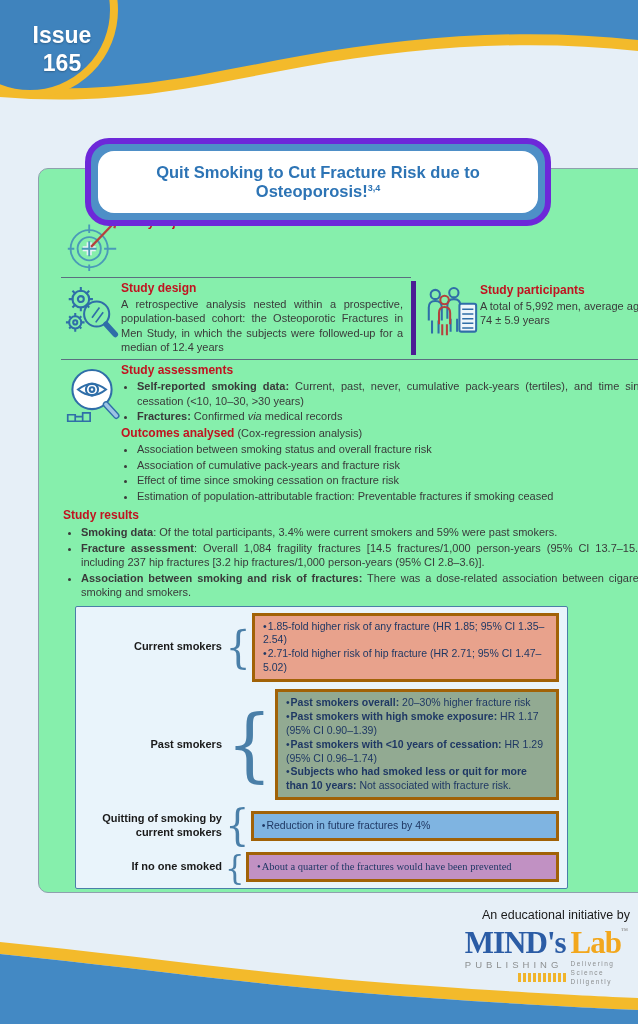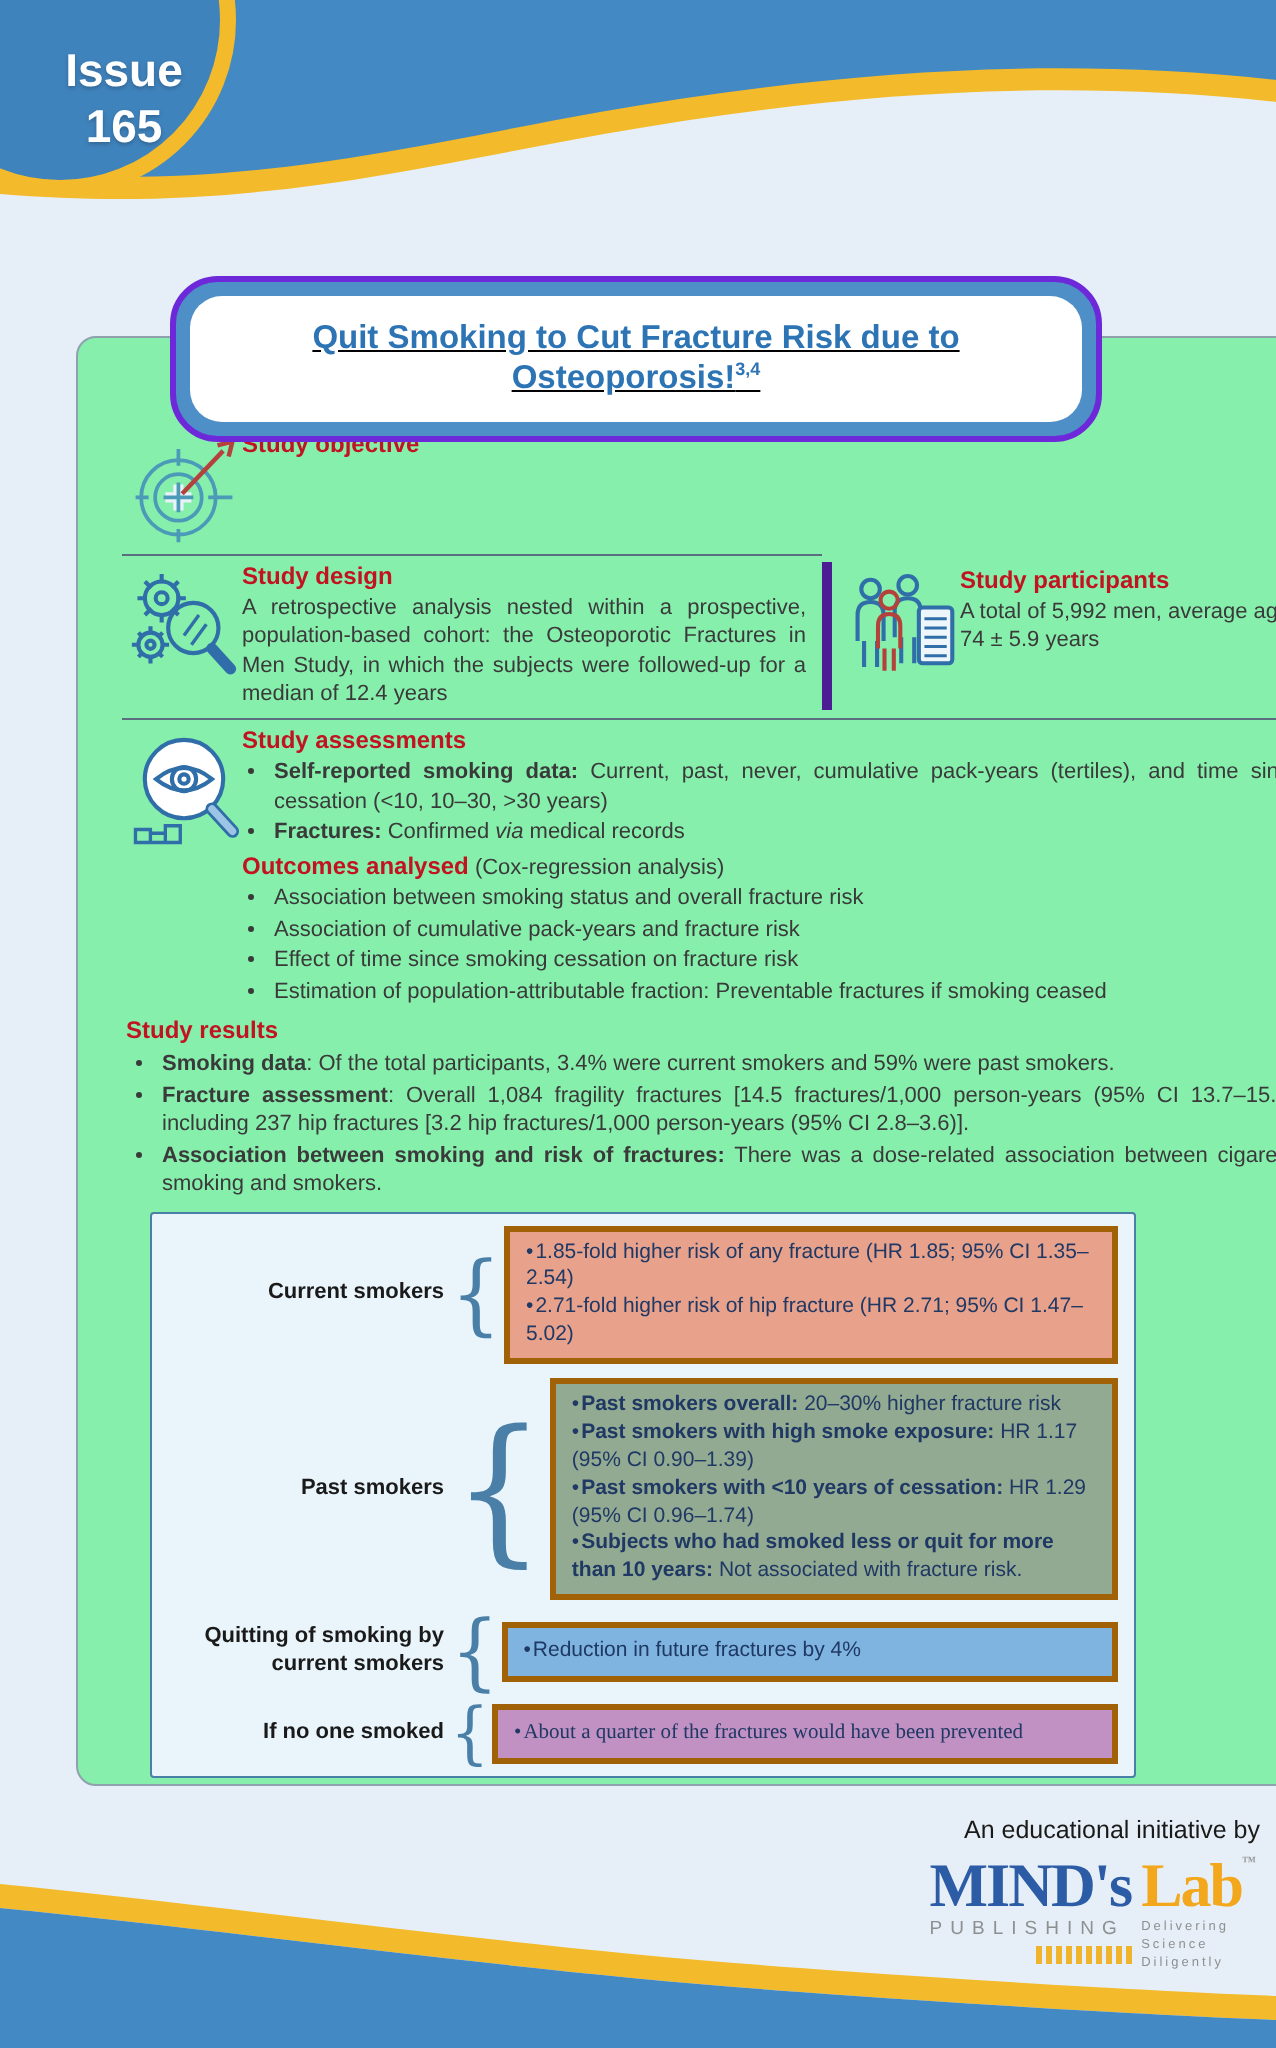--- a/index.html
+++ b/index.html
@@ -17,21 +17,21 @@
     box-sizing:border-box;
   }
   .issue-text{
     position:absolute;left:14px;top:22px;width:96px;z-index:3;
     color:#ffffff;font-weight:bold;font-size:23px;line-height:1.2;text-align:center;
     text-shadow:0 1px 2px rgba(0,0,0,.25);
   }
   
   .title-outer{
     position:absolute;left:85px;top:138px;width:466px;z-index:5;
-    border:3px solid #6d28d9;border-radius:24px;background:#4e8fc7;padding:0;box-sizing:border-box;text-decoration:underline;
+    border:6px solid #6d28d9;border-radius:24px;background:#4e8fc7;padding:0;box-sizing:border-box;
   }
   .title-inner{
     margin:7px;background:#ffffff;border-radius:16px;
     padding:12px 10px;text-align:center;
   }
   .title-text{color:#2d74b5;font-weight:bold;font-size:16.5px;}
   .title-text sup{font-size:9px;}
   
   .content-box{
     position:absolute;left:38px;top:168px;width:630px;height:725px;z-index:4;

